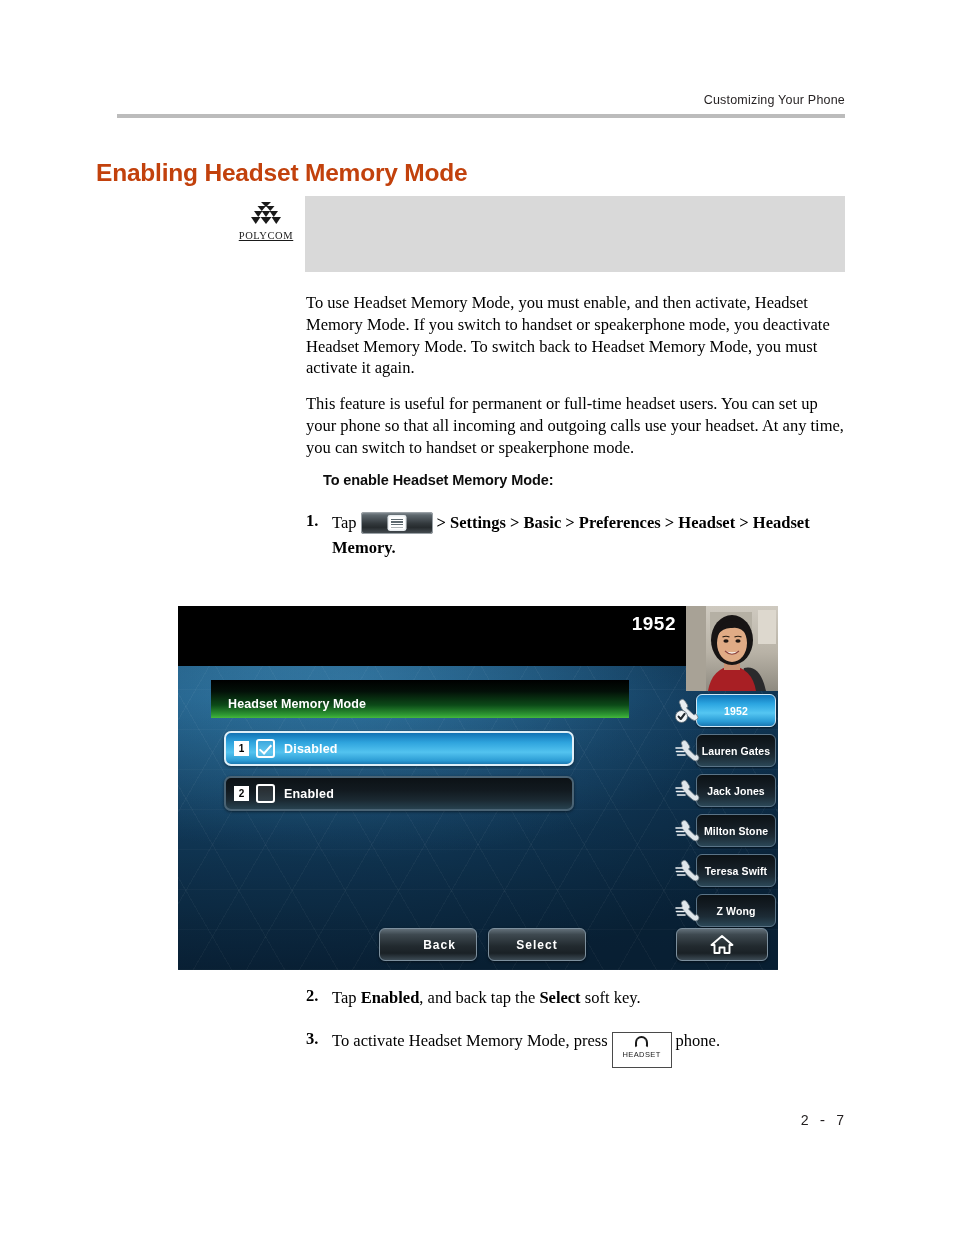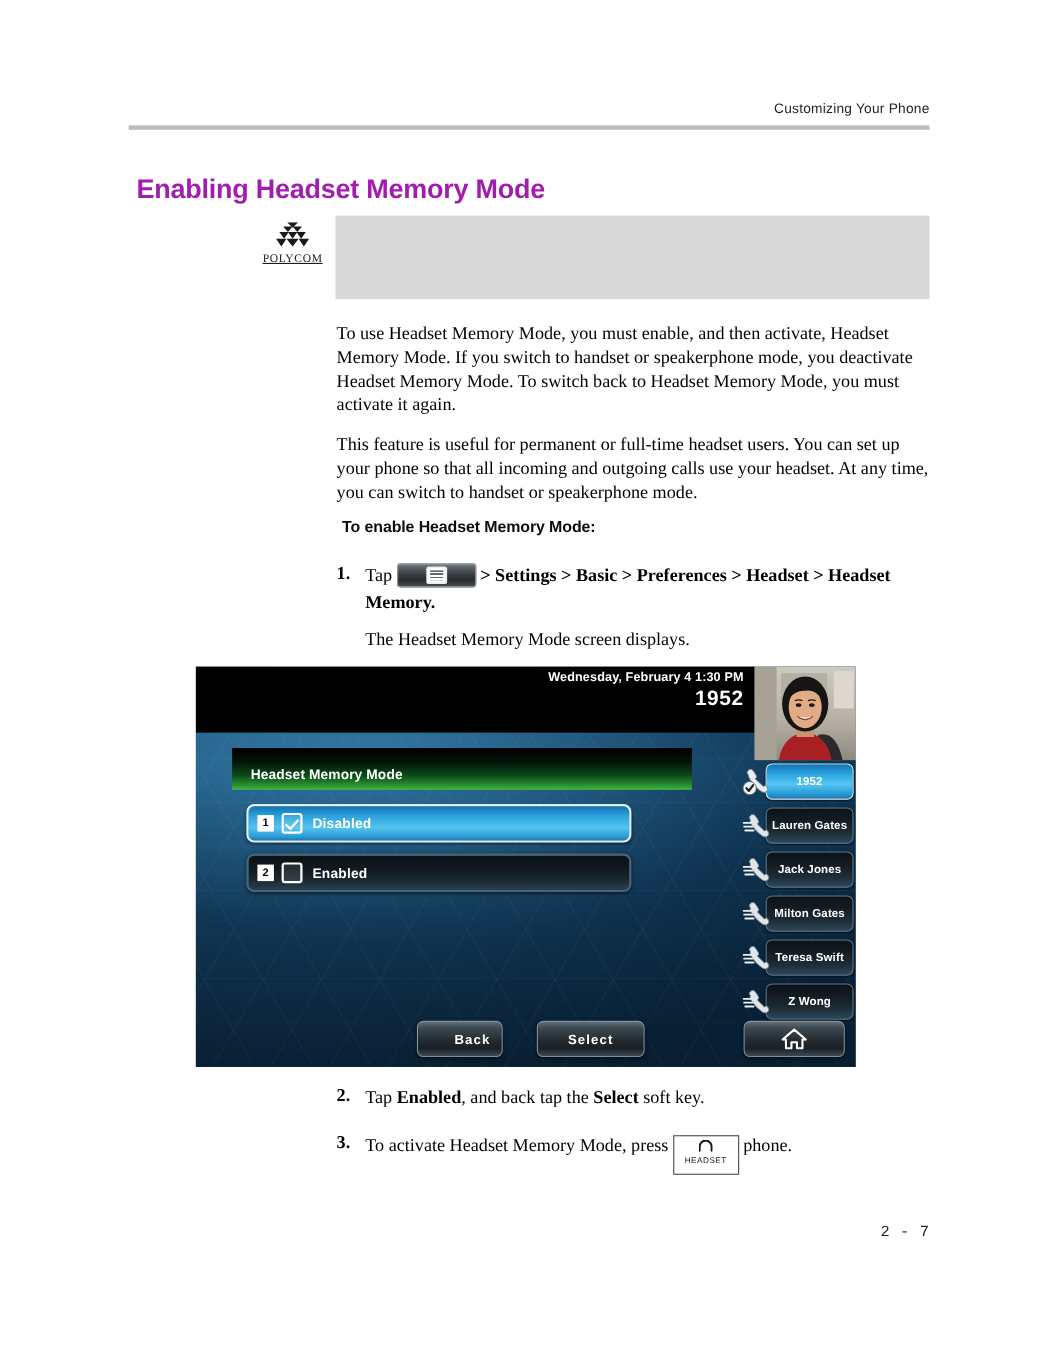--- a/index.html
+++ b/index.html
@@ -35,26 +35,26 @@
     left: 117px;
     top: 114px;
     width: 728px;
     height: 4px;
     background: #bcbcbc;
   }
 
   
   .section-title {
     position: absolute;
-    left: 124px;
+    left: 96px;
     top: 143px;
     font-family: "Liberation Sans", sans-serif;
     font-weight: bold;
     font-size: 24.5px;
-    color: #a21caf;
+    color: #c2410c;
     letter-spacing: -0.2px;
     white-space: nowrap;
   }
 
   
   .note-block {
     position: absolute;
     left: 236px;
     top: 196px;
     width: 609px;
@@ -104,21 +104,21 @@
     font-size: 16.5px;
     line-height: 1.32;
     color: #000000;
     margin: 0 0 14px 0;
     text-align: left;
   }
 
   
   .proc-title {
     position: absolute;
-    left: 311px;
+    left: 323px;
     top: 472px;
     font-family: "Liberation Sans", sans-serif;
     font-weight: bold;
     font-size: 14.5px;
     color: #0d0d0d;
     letter-spacing: -0.1px;
   }
 
   .step {
     position: absolute;
@@ -430,21 +430,21 @@
     background: linear-gradient(180deg,#63707a 0%,#3e4950 18%,#222a2f 55%,#1a2126 78%,#3c4a54 100%);
     box-shadow: 0 1px 3px rgba(0,0,0,0.5);
   }
   .softkey span {
     font-family: "Liberation Sans", sans-serif;
     font-weight: bold;
     font-size: 12px;
     color: #ffffff;
     letter-spacing: 1px;
   }
-  #sk-back   { left: 201px; width: 78px; padding-left: 23px; }
+  #sk-back   { left: 201px; width: 98px; padding-left: 23px; }
   #sk-select { left: 310px; width: 98px; }
   #sk-home   { left: 498px; width: 92px; }
   #sk-home svg { display:block; }
 
   
   .folio {
     position: absolute;
     left: 117px;
     top: 1113px;
     width: 728px;
@@ -491,30 +491,28 @@
   <p class="para">To use Headset Memory Mode, you must enable, and then activate, Headset Memory Mode. If you switch to handset or speakerphone mode, you deactivate Headset Memory Mode. To switch back to Headset Memory Mode, you must activate it again.</p>
   <p class="para">This feature is useful for permanent or full-time headset users. You can set up your phone so that all incoming and outgoing calls use your headset. At any time, you can switch to handset or speakerphone mode.</p>
 </div>
 
 <div class="proc-title">To enable Headset Memory Mode:</div>
 
 <div class="step" id="step1">
   <div class="step-num">1.</div>
   <div class="step-body">
     <span>Tap</span><span class="menu-key"><span class="glyph"></span></span><b>&gt; Settings &gt; Basic &gt; Preferences &gt; Headset &gt; Headset Memory.</b>
-    <div class="substep-note">The Headset Memory Mode screen displays.</div>
   </div>
 </div>
 
 <div class="phone-shot">
   <div class="pattern"></div>
   <div class="vignette"></div>
 
   <div class="status-bar">
-    <div class="datetime">Wednesday, February 4  1:30 PM</div>
     <div class="ext">1952</div>
   </div>
 
   <div class="avatar">
     <svg viewBox="0 0 92 85" preserveAspectRatio="none">
       <defs>
         <linearGradient id="bgoffice" x1="0" y1="0" x2="0" y2="1">
           <stop offset="0%" stop-color="#cfcac0"></stop>
           <stop offset="55%" stop-color="#b8b2a6"></stop>
           <stop offset="100%" stop-color="#8e8a80"></stop>
@@ -624,21 +622,21 @@
             <path d="M8 9 Q6 7 8.5 5 Q11 3 13 6 L15.5 10 Q16.5 12 14.5 13 L21 19.5 Q22.5 17.5 24 19.5 Q26 22 24 24 Q22 26 19 24 Q13 20 9 13.5 Q7.5 11 8 9 Z"></path>
           </g>
           <g stroke="#eef2f5" stroke-width="1.6" stroke-linecap="round">
             <line x1="2" y1="12" x2="9" y2="12"></line>
             <line x1="2.5" y1="15.5" x2="10" y2="15.5"></line>
             <line x1="3.5" y1="19" x2="11" y2="19"></line>
           </g>
         </svg>
       </div>
       <div class="lk-btn">
-        <span class="lk-label">Milton Gates</span>
+        <span class="lk-label">Milton Stone</span>
       </div>
     </div>
 
     <div class="linekey">
       <div class="lk-icon">
         <svg viewBox="0 0 28 28">
           <g fill="#dfe6eb" stroke="#68757e" stroke-width="0.8">
             <path d="M8 9 Q6 7 8.5 5 Q11 3 13 6 L15.5 10 Q16.5 12 14.5 13 L21 19.5 Q22.5 17.5 24 19.5 Q26 22 24 24 Q22 26 19 24 Q13 20 9 13.5 Q7.5 11 8 9 Z"></path>
           </g>
           <g stroke="#eef2f5" stroke-width="1.6" stroke-linecap="round">

